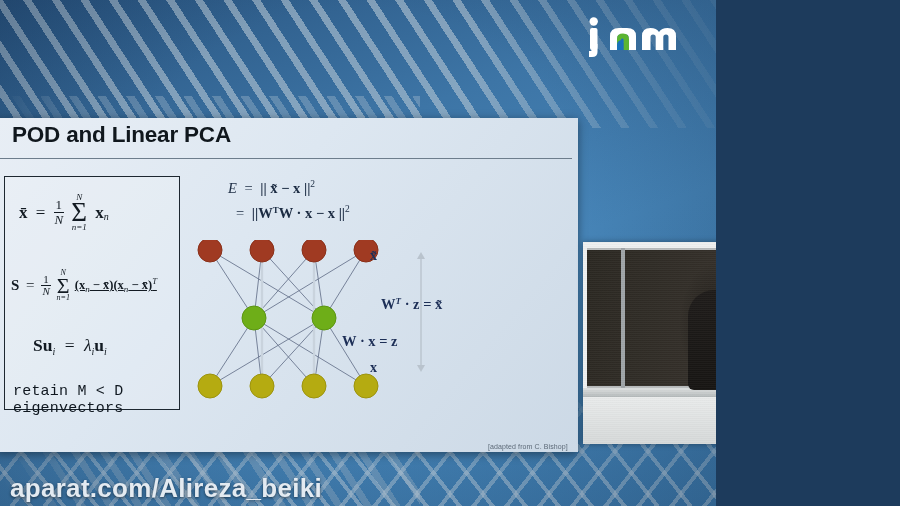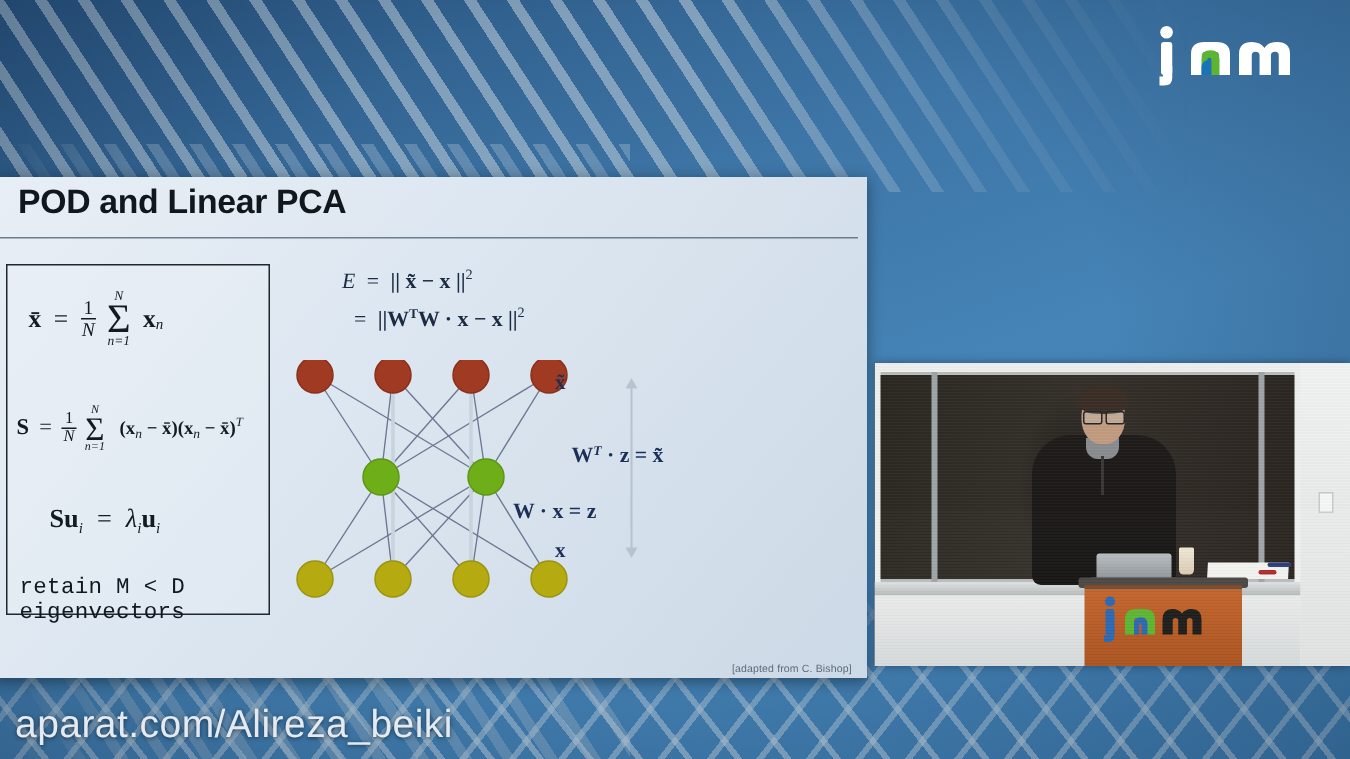--- a/index.html
+++ b/index.html
@@ -3,21 +3,21 @@
 <meta charset="utf-8">
 <title>Lecture Video Frame</title>
 <style>
   html, body {
     margin: 0;
     padding: 0;
     background: #1d3b5c;
   }
   #stage {
     position: relative;
-    width: 900px;
+    width: 716px;
     height: 506px;
     overflow: hidden;
     font-family: "Liberation Sans", sans-serif;
     background: #3b82f6;
   }
 
   
   .bg-base {
     position: absolute;
     inset: 0;
@@ -374,23 +374,23 @@
   .vp-grain {
     position: absolute; inset: 0;
     background: repeating-linear-gradient(0deg, rgba(255,255,255,0.030) 0px, rgba(255,255,255,0.030) 1px, rgba(0,0,0,0.020) 1px, rgba(0,0,0,0.020) 2px);
     pointer-events: none;
   }
 
   
   #watermark {
     position: absolute;
     left: 10px;
-    bottom: 8px;
+    bottom: 2px;
     font-size: 26px;
-    font-weight: normal;
+    font-weight: bold;
     color: #e3eaf1;
     letter-spacing: 0.3px;
     text-shadow: 0 1px 3px rgba(0,0,0,0.55);
     white-space: nowrap;
   }
 </style>
 </head>
 <body>
 
 <div id="stage">
@@ -445,21 +445,21 @@
           <span style="display:inline-block;vertical-align:middle;margin:0 3px;">=</span>
           <span style="display:inline-block;vertical-align:middle;text-align:center;font-size:11px;line-height:1.05;">
             <span style="display:block;border-bottom:1px solid #121a22;padding:0 2px;">1</span>
             <span style="display:block;font-style:italic;">N</span>
           </span>
           <span style="display:inline-block;vertical-align:middle;text-align:center;line-height:1;margin-left:2px;">
             <span style="display:block;font-size:8px;font-style:italic;">N</span>
             <span style="display:block;font-size:22px;line-height:0.78;">Σ</span>
             <span style="display:block;font-size:8px;font-style:italic;">n=1</span>
           </span>
-          <span style="display:inline-block;vertical-align:middle;margin-left:6px;font-size:12.5px;">
+          <span style="display:inline-block;vertical-align:middle;margin-left:1px;font-size:12.5px;text-decoration:underline;">
             <span style="font-weight:bold;">(x</span><span style="font-size:9px;font-style:italic;position:relative;top:3px;">n</span><span style="font-weight:bold;"> − x̄)(x</span><span style="font-size:9px;font-style:italic;position:relative;top:3px;">n</span><span style="font-weight:bold;"> − x̄)</span><span style="font-size:8.5px;font-style:italic;position:relative;top:-5px;">T</span>
           </span>
         </div>
 
         <div class="eqn" id="eq-eigen">
           <span style="font-weight:bold;">Su</span><span style="font-size:10px;font-style:italic;position:relative;top:4px;">i</span>
           <span style="margin:0 5px;">=</span>
           <span style="font-style:italic;">λ</span><span style="font-size:10px;font-style:italic;position:relative;top:4px;">i</span><span style="font-weight:bold;">u</span><span style="font-size:10px;font-style:italic;position:relative;top:4px;">i</span>
         </div>
 

